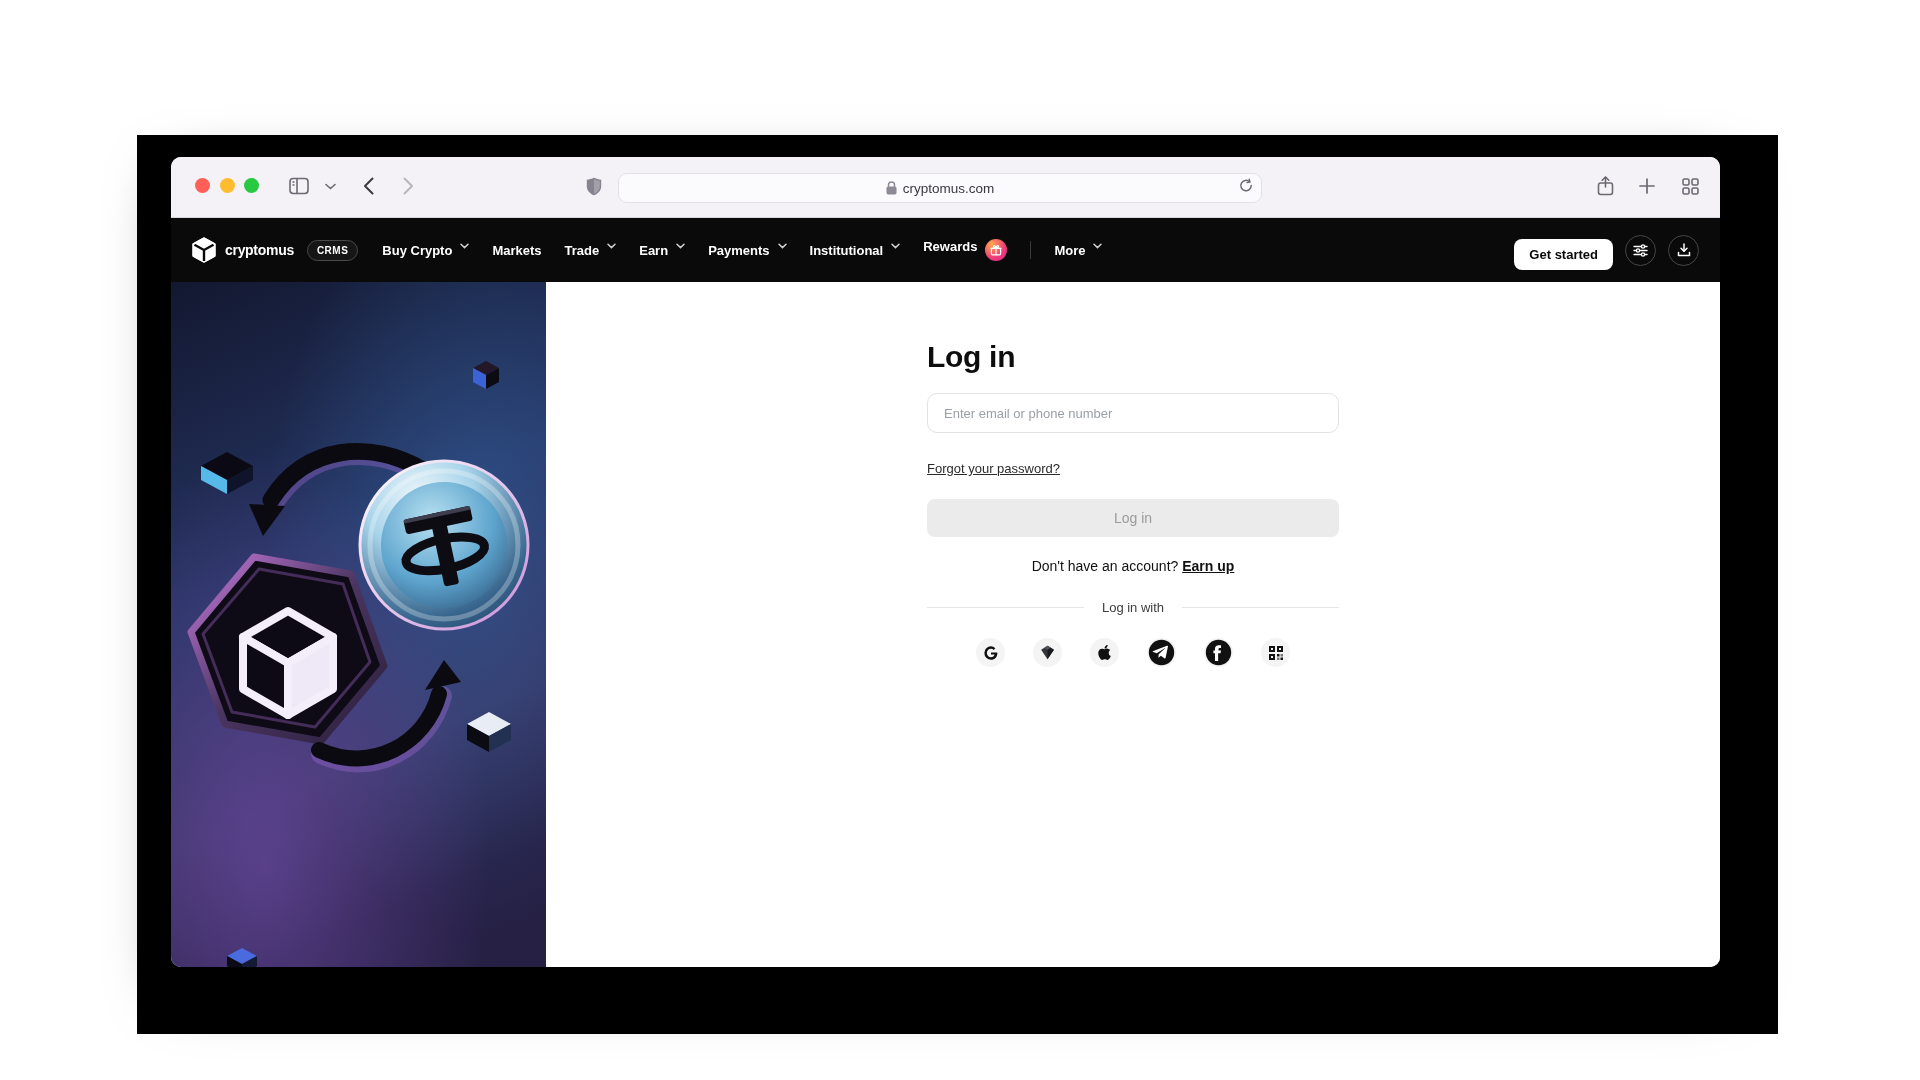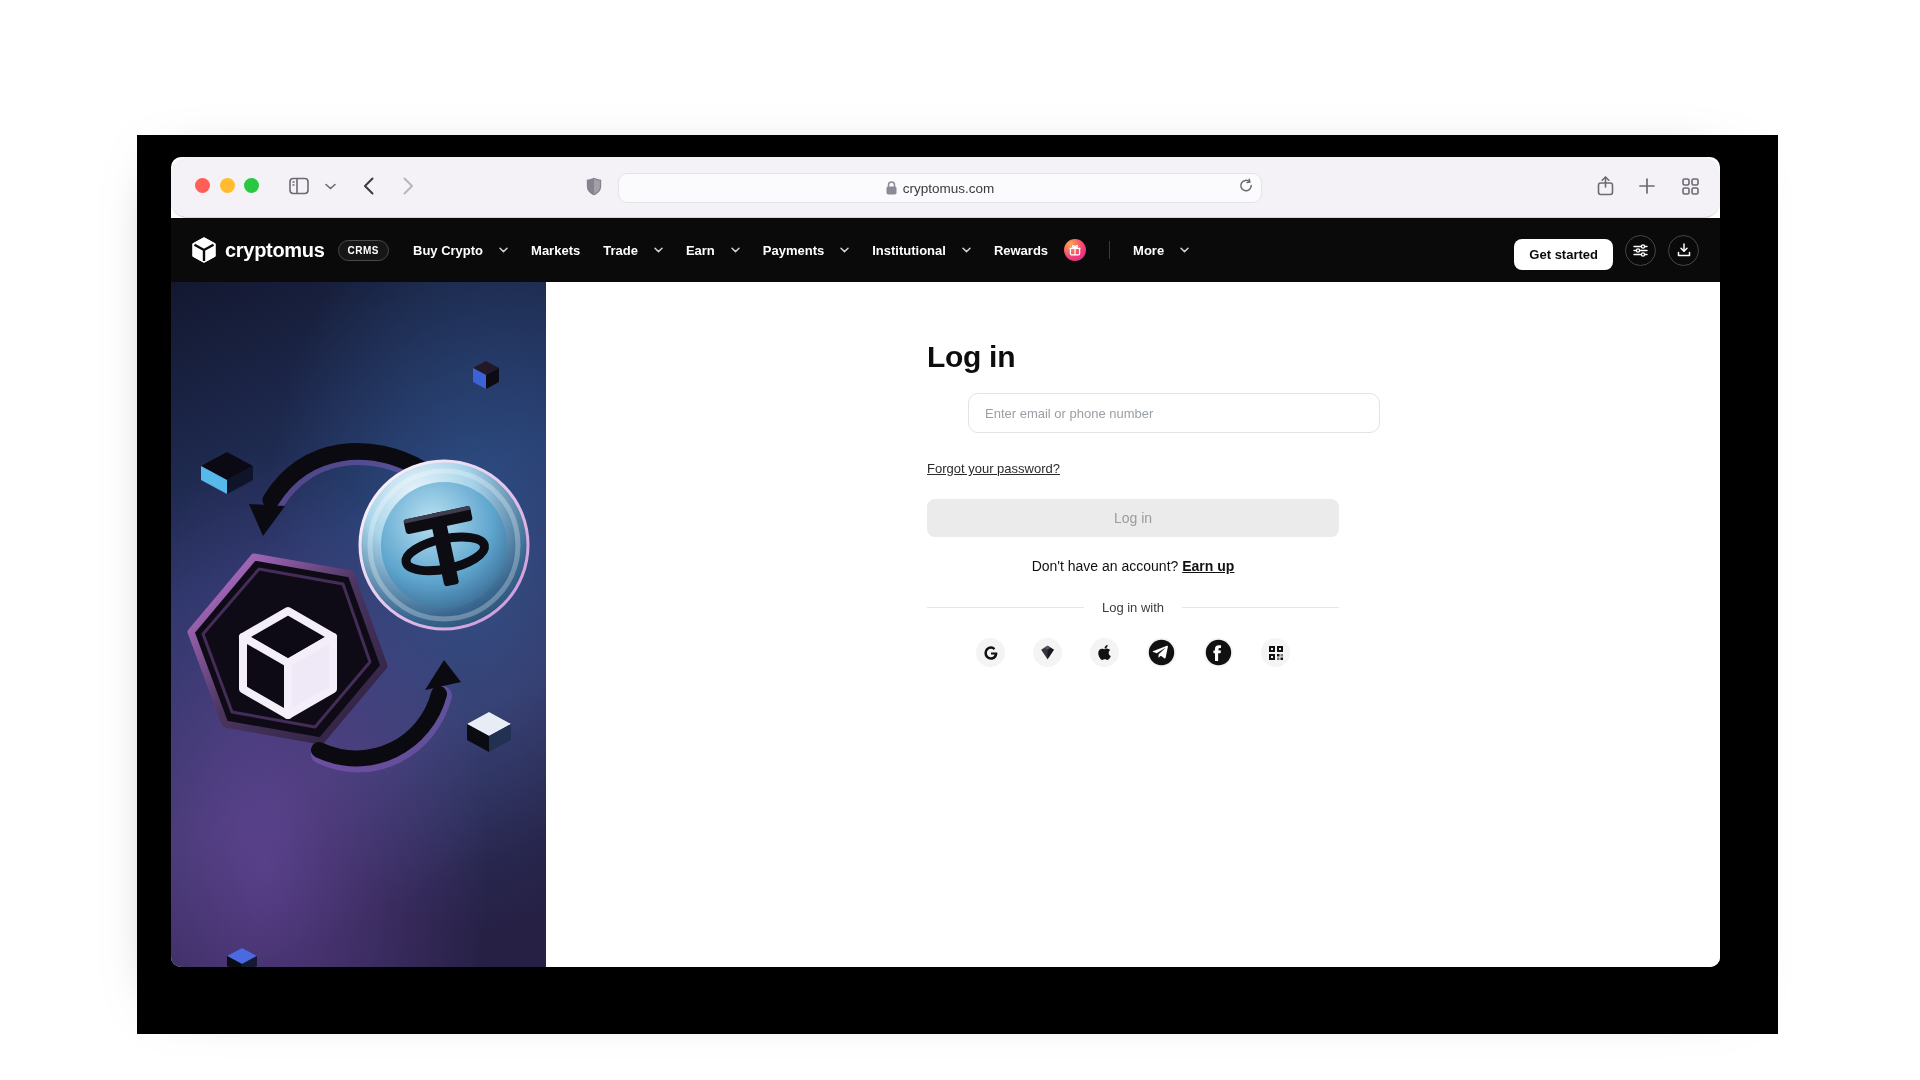--- a/index.html
+++ b/index.html
@@ -1,53 +1,53 @@
 <!DOCTYPE html>
 <html><head>
 <meta charset="utf-8">
 <style>
   * { margin:0; padding:0; box-sizing:border-box; }
   html,body { width:1920px; height:1080px; background:#ffffff; font-family:"Liberation Sans","DejaVu Sans",sans-serif; }
   .backdrop { position:absolute; left:137px; top:135px; width:1641px; height:899px; background:#000; }
   .window { position:absolute; left:171px; top:157px; width:1549px; height:810px; border-radius:10px; overflow:hidden; background:#fff; box-shadow:0 20px 60px rgba(0,0,0,.55); display:flex; flex-direction:column; }
 
   
-  .toolbar { position:relative; height:61px; background:#f5f2f7; border-bottom:1px solid #d9d5de; flex:0 0 auto;border-radius:16px; }
+  .toolbar { position:relative; height:61px; background:#f5f2f7; border-bottom:1px solid #d9d5de; flex:0 0 auto; }
   .traffic { position:absolute; top:21px; width:15px; height:15px; border-radius:50%; }
   .t-red { left:24px; background:#ff5f57; }
   .t-yellow { left:49px; background:#febc2e; }
   .t-green { left:73px; background:#28c840; }
   .tb-btn { position:absolute; top:14px; width:30px; height:30px; display:flex; align-items:center; justify-content:center; color:#6d6973; }
   .tb-btn svg { display:block; }
   .urlbar { position:absolute; left:447px; top:16px; width:644px; height:30px; background:#fbfafc; border:1px solid #e4e0e8; border-radius:9px; display:flex; align-items:center; justify-content:center; gap:6px; color:#3b3940; font-size:13.5px; }
   .urlbar .reload { position:absolute; right:8px; top:4px; color:#6d6973; }
 
   
   .navbar { height:64px; background:#0a0a0a; display:flex; align-items:center; padding:0 21px; flex:0 0 auto; }
   .brand { display:flex; align-items:center; gap:9px; }
-  .brand-name { color:#fff; font-size:20px; font-weight:700; letter-spacing:-0.3px; }
+  .brand-name { color:#fff; font-size:14px; font-weight:700; letter-spacing:-0.3px; }
   .crms { margin-left:4px; border:1px solid #4a4a4a; background:#161616; color:#fff; font-size:10px; font-weight:700; letter-spacing:.5px; padding:4px 9px; border-radius:999px; }
   .nav-items { display:flex; align-items:center; gap:23px; margin-left:24px; }
-  .nav-item { display:flex; align-items:center; gap:16px; color:#fff; font-size:13px; font-weight:600; cursor:pointer; text-decoration:none; white-space:nowrap; }
+  .nav-item { display:flex; gap:8px; color:#fff; font-size:13px; font-weight:600; cursor:pointer; text-decoration:none; white-space:nowrap; }
   .nav-item .chev { display:flex; color:#cfcfcf; }
   .nav-divider { width:1px; height:18px; background:#3a3a3a; }
   .gift-badge { width:22px; height:22px; border-radius:50%; display:flex; align-items:center; justify-content:center; }
   .nav-right { margin-left:auto; display:flex; align-items:center; gap:12px; }
   .cta { background:#fff; color:#0a0a0a; font-size:13px; font-weight:600; border:none; border-radius:8px; padding:0 15px; height:31px; cursor:pointer; font-family:inherit;margin-top:8px; }
   .circle-btn { width:31px; height:31px; border-radius:50%; border:1.5px solid #464646; background:transparent; color:#fff; display:flex; align-items:center; justify-content:center; cursor:pointer; }
 
   
   .content { flex:1; display:flex; min-height:0; }
   .promo { width:375px; flex:0 0 auto; position:relative; overflow:hidden; }
   .promo svg { display:block; }
   .main { flex:1; background:#fff; display:flex; justify-content:center; }
   .form-col { width:412px; padding-top:58px; display:flex; flex-direction:column; }
   .login-title { font-size:30px; font-weight:800; color:#0d0d0d; letter-spacing:-0.3px; }
   .field { position:relative; margin-top:19px; }
-  .field input { width:100%; height:40px; border:1px solid #e3e3e3; border-radius:10px; padding:0 42px 0 16px; font-size:13px; color:#ef4444; font-family:inherit; outline:none; background:#fff;margin-left:41px; }
+  .field input { width:100%; height:40px; border:1px solid #e3e3e3; border-radius:10px; padding:0 42px 0 16px; font-size:13px; color:#ef4444; font-family:inherit; outline:none; background:#fff; }
   .field input::placeholder { color:#9aa0a6; }
   .field .eye { position:absolute; right:13px; top:10px; color:#8b8b8b; cursor:pointer; display:flex; }
   .forgot { margin-top:28px; font-size:13px; color:#2b2b2b; text-decoration:underline; width:max-content; }
   .submit { margin-top:23px; height:38px; background:#ebebeb; border:none; border-radius:8px; color:#9b9b9b; font-size:14px; font-family:inherit; cursor:pointer; }
   .signup-line { margin-top:21px; text-align:center; font-size:14px; color:#111; }
   .signup-line a { color:#111; font-weight:700; text-decoration:underline; }
   .divider { margin-top:26px; display:flex; align-items:center; gap:18px; }
   .divider .line { flex:1; height:1px; background:#e6e6e6; }
   .divider .dlabel { font-size:13px; color:#3d3d3d; }
   .providers { margin-top:23px; display:flex; justify-content:center; gap:28px; }

